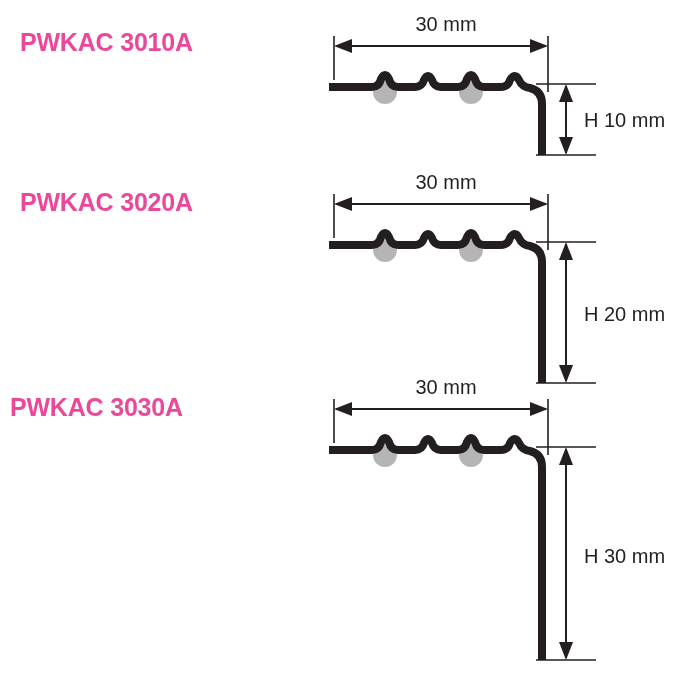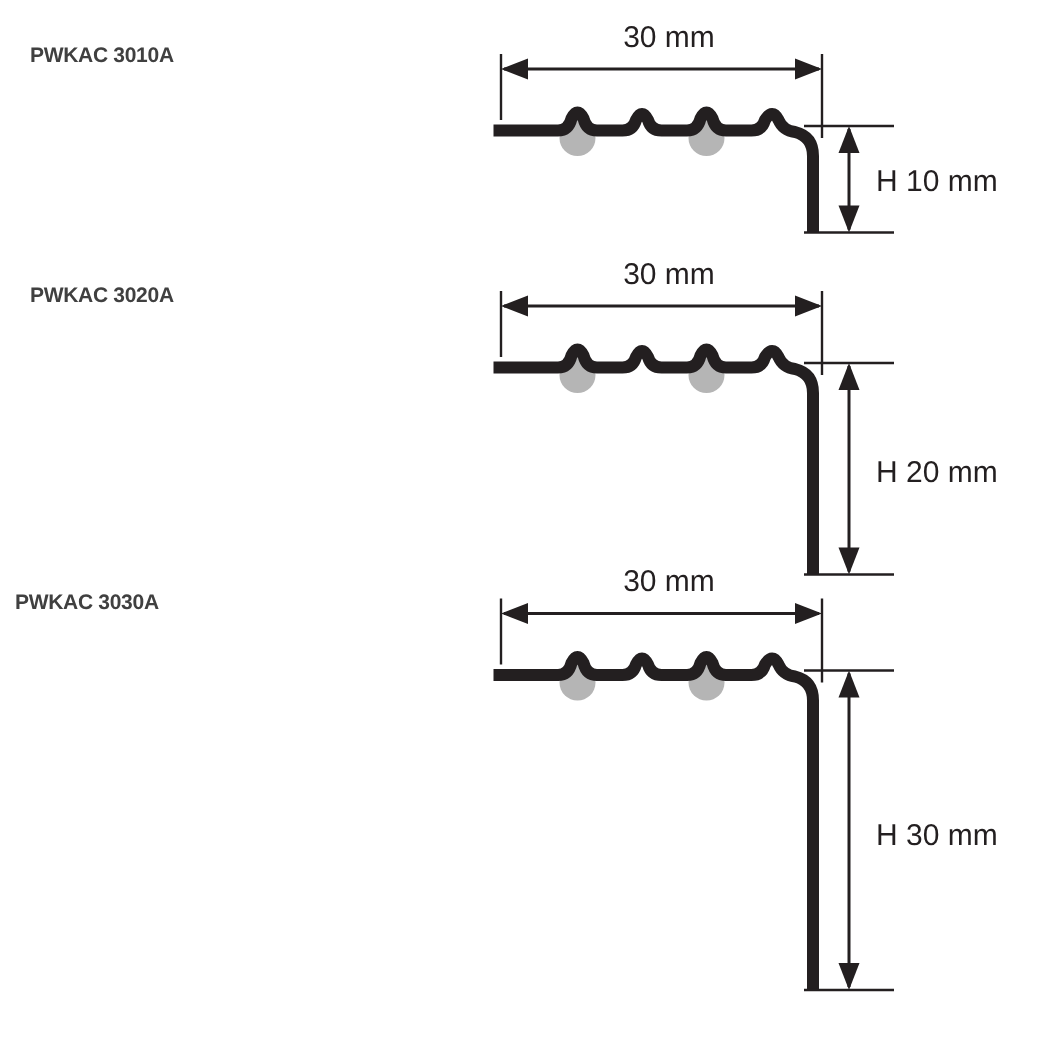--- a/index.html
+++ b/index.html
@@ -23,23 +23,23 @@
   }
   .profile-row {
     position: absolute;
     left: 0;
     width: 692px;
   }
   .row-label {
     position: absolute;
     font-family: "Liberation Sans", sans-serif;
     font-weight: bold;
-    font-size: 14px;
+    font-size: 25px;
     letter-spacing: -0.2px;
-    color: #404040;
+    color: #ec4899;
     white-space: nowrap;
   }
   .drawing {
     position: absolute;
     left: 304px;
     top: 0;
   }
   .dim-text {
     font-family: "Liberation Sans", sans-serif;
     font-size: 20px;

